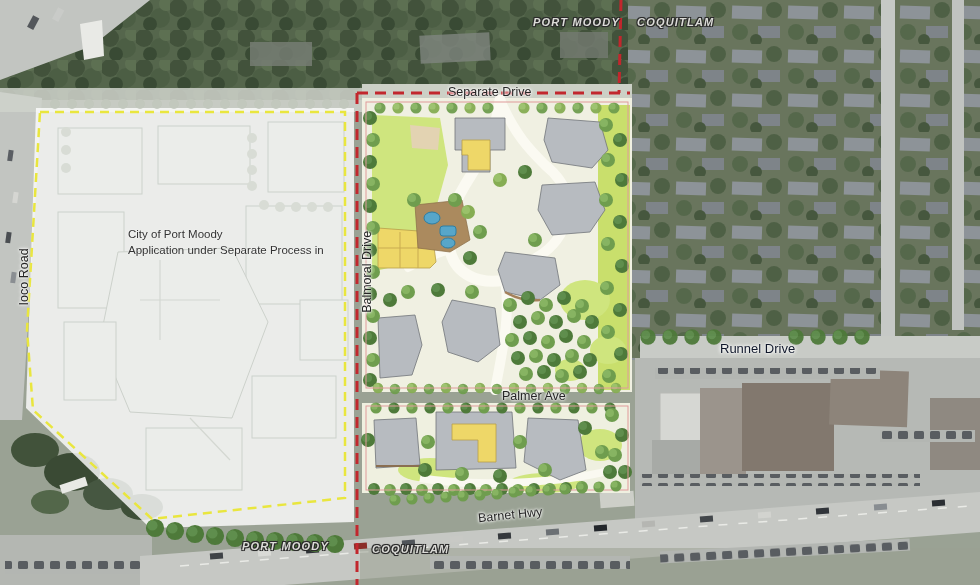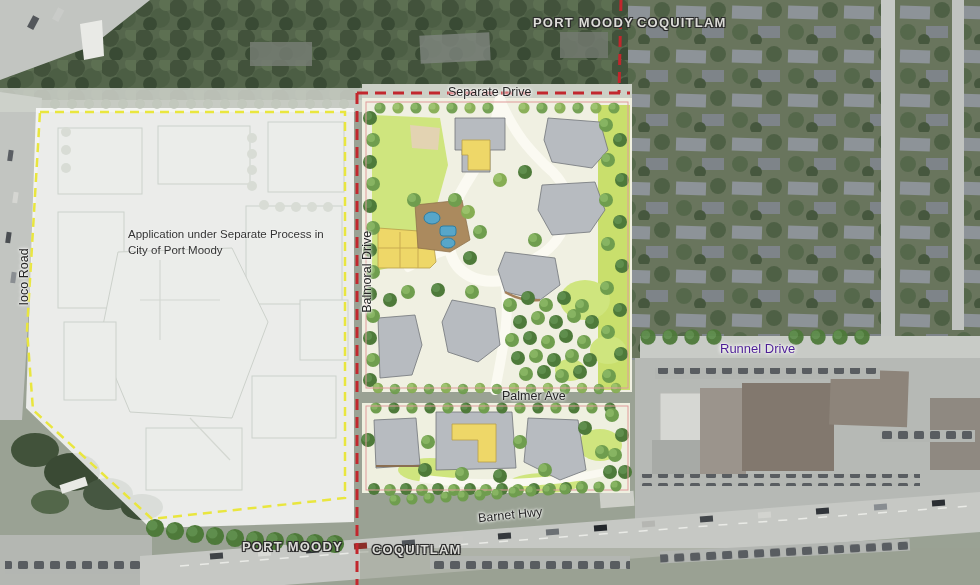--- a/index.html
+++ b/index.html
@@ -4,29 +4,30 @@
 <style>
   html,body{margin:0;padding:0;background:#222;}
   .stage{
     position:relative;width:980px;height:585px;overflow:hidden;
     font-family:"Liberation Sans","DejaVu Sans",sans-serif;
     background:#9aa294;
   }
   .stage svg{position:absolute;left:0;top:0;}
   .lbl{position:absolute;white-space:nowrap;line-height:1.1;}
   .city{
-    font-size:13px;font-weight:bold;letter-spacing:1.2px;color:#dcdcd8;
+    font-size:11px;font-weight:bold;letter-spacing:1.2px;color:#dcdcd8;
     text-shadow:1px 1px 0 #2b2b2b,-1px -1px 0 #2b2b2b,1px -1px 0 #2b2b2b,-1px 1px 0 #2b2b2b,0 0 2px #1d1d1d;
+    font-style:italic;
   }
   .street{
     font-size:12.5px;color:#252525;
     text-shadow:0 0 2px #ffffff,0 0 3px #ffffff,0 0 4px #f2f2ef;
   }
   .street-soft{
-    font-size:13px;color:#4c1d95;
+    font-size:13px;color:#0f172a;
     text-shadow:0 0 2px #fff,0 0 4px #fff,0 0 5px #fff;
   }
   .vert{transform:rotate(-90deg);transform-origin:center center;text-align:center;}
   .note{
     position:absolute;font-size:11.5px;color:#333;line-height:1.35;
     text-shadow:0 0 2px rgba(255,255,255,.9);
   }
   .note span{display:block;}
   .tilt{transform:rotate(-6deg);}
 </style>
@@ -433,22 +434,22 @@
     <path d="M357,93 L357,585"></path>
   </g>
 </svg>
 
 <div class="lbl city" style="left:533px;top:16px;">PORT MOODY</div>
 <div class="lbl city" style="left:637px;top:16px;">COQUITLAM</div>
 <div class="lbl street" style="left:448px;top:86px;">Separate Drive</div>
 <div class="lbl street vert" style="left:318px;top:265px;width:100px;">Balmoral Drive</div>
 <div class="lbl street vert" style="left:-7px;top:270px;width:64px;">Ioco Road</div>
 <div class="note" style="left:128px;top:227px;">
+  <span>City of Port Moody</span>
   <span>Application under Separate Process in</span>
-  <span>City of Port Moody</span>
 </div>
 <div class="lbl street-soft" style="left:720px;top:342px;">Runnel Drive</div>
 <div class="lbl street" style="left:458px;top:390px;padding-left:44px;">Palmer Ave</div>
 <div class="lbl street tilt" style="left:478px;top:509px;">Barnet Hwy</div>
 <div class="lbl city" style="left:242px;top:540px;">PORT MOODY</div>
 <div class="lbl city" style="left:372px;top:543px;">COQUITLAM</div>
 
 </div>
 
 </body></html>

